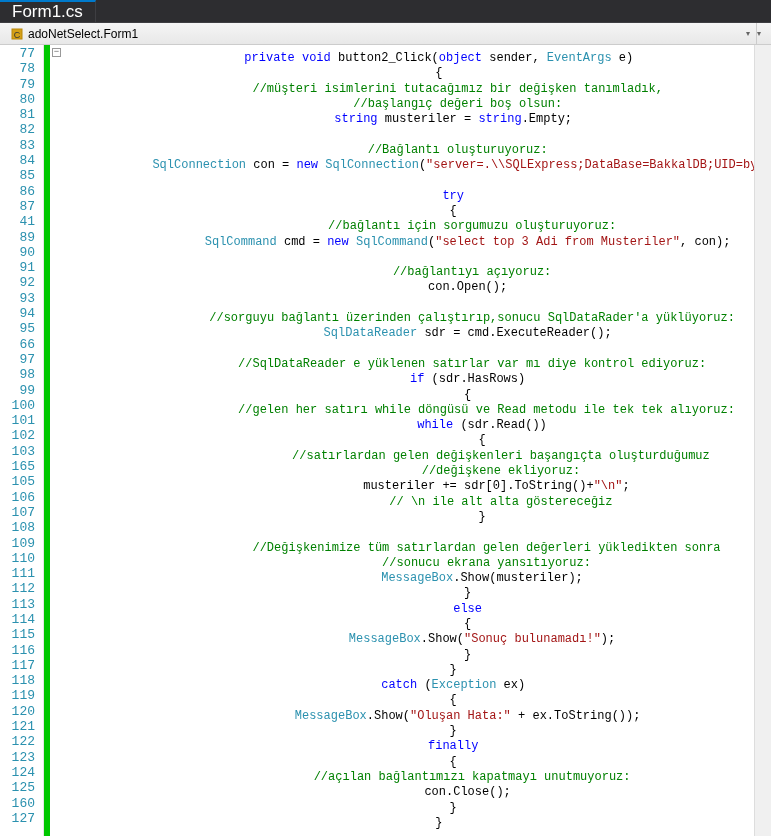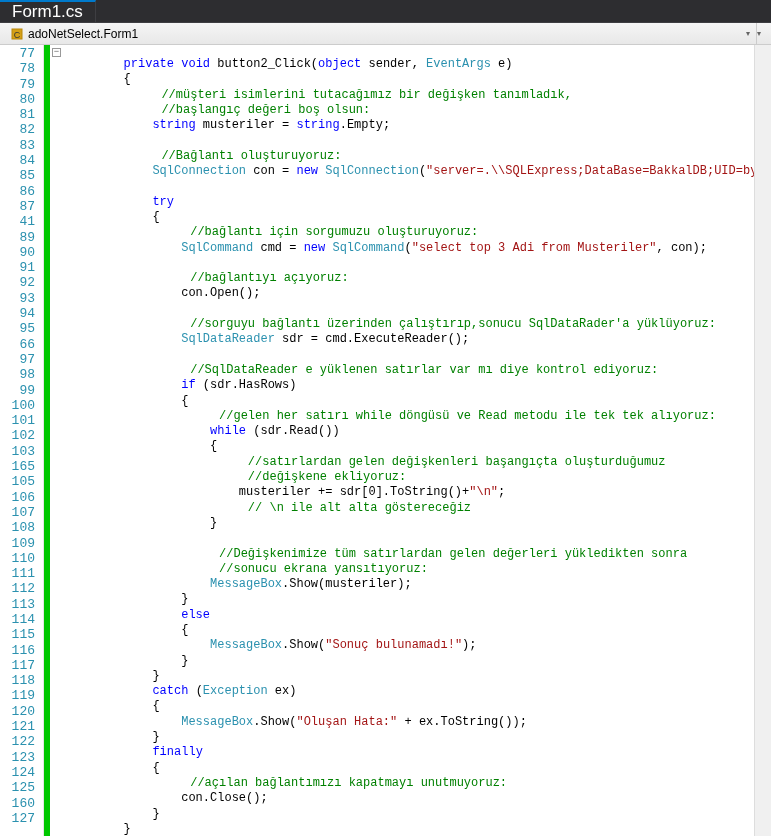--- a/index.html
+++ b/index.html
@@ -115,23 +115,24 @@
       background: #fff;
       font-size: 9px;
       line-height: 7px;
       text-align: center;
       color: #666;
       cursor: pointer;
     }
     .code-area {
       flex: 1;
       white-space: pre;
-      padding-top: 12px;
+      padding-top: 6px;
       padding-left: 2px;
       overflow: auto;
+      text-align: center;
     }
     .code-line {
       height: 15.3px;
       line-height: 15.3px;
     }
     .kw { color: #0000ff; }
     .type { color: #2b91af; }
     .str { color: #a31515; }
     .cmt { color: #008000; margin-left: 9px; }
     .scrollbar-v {

